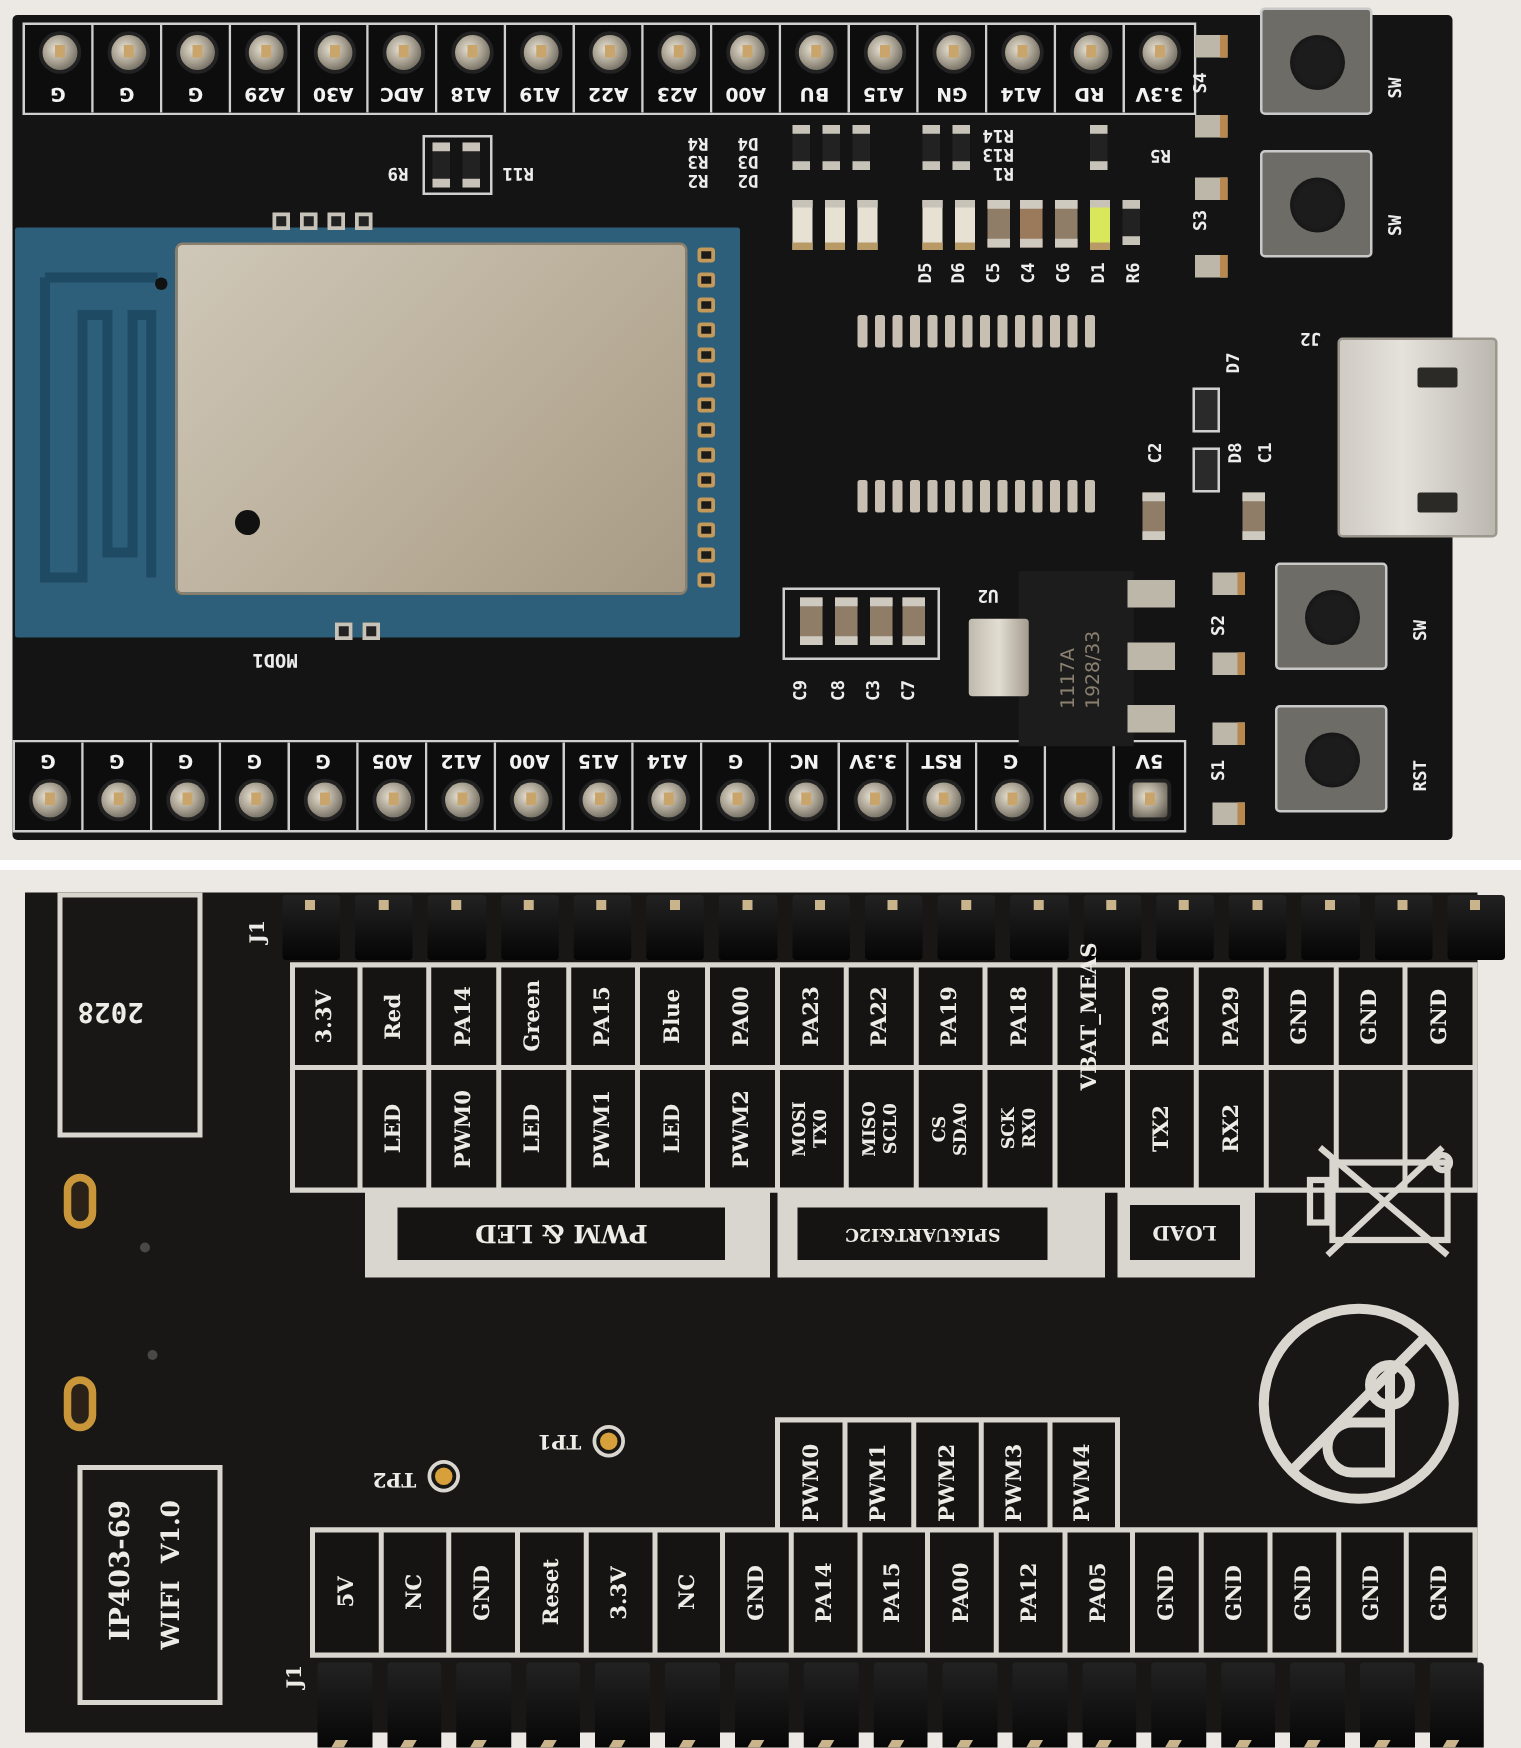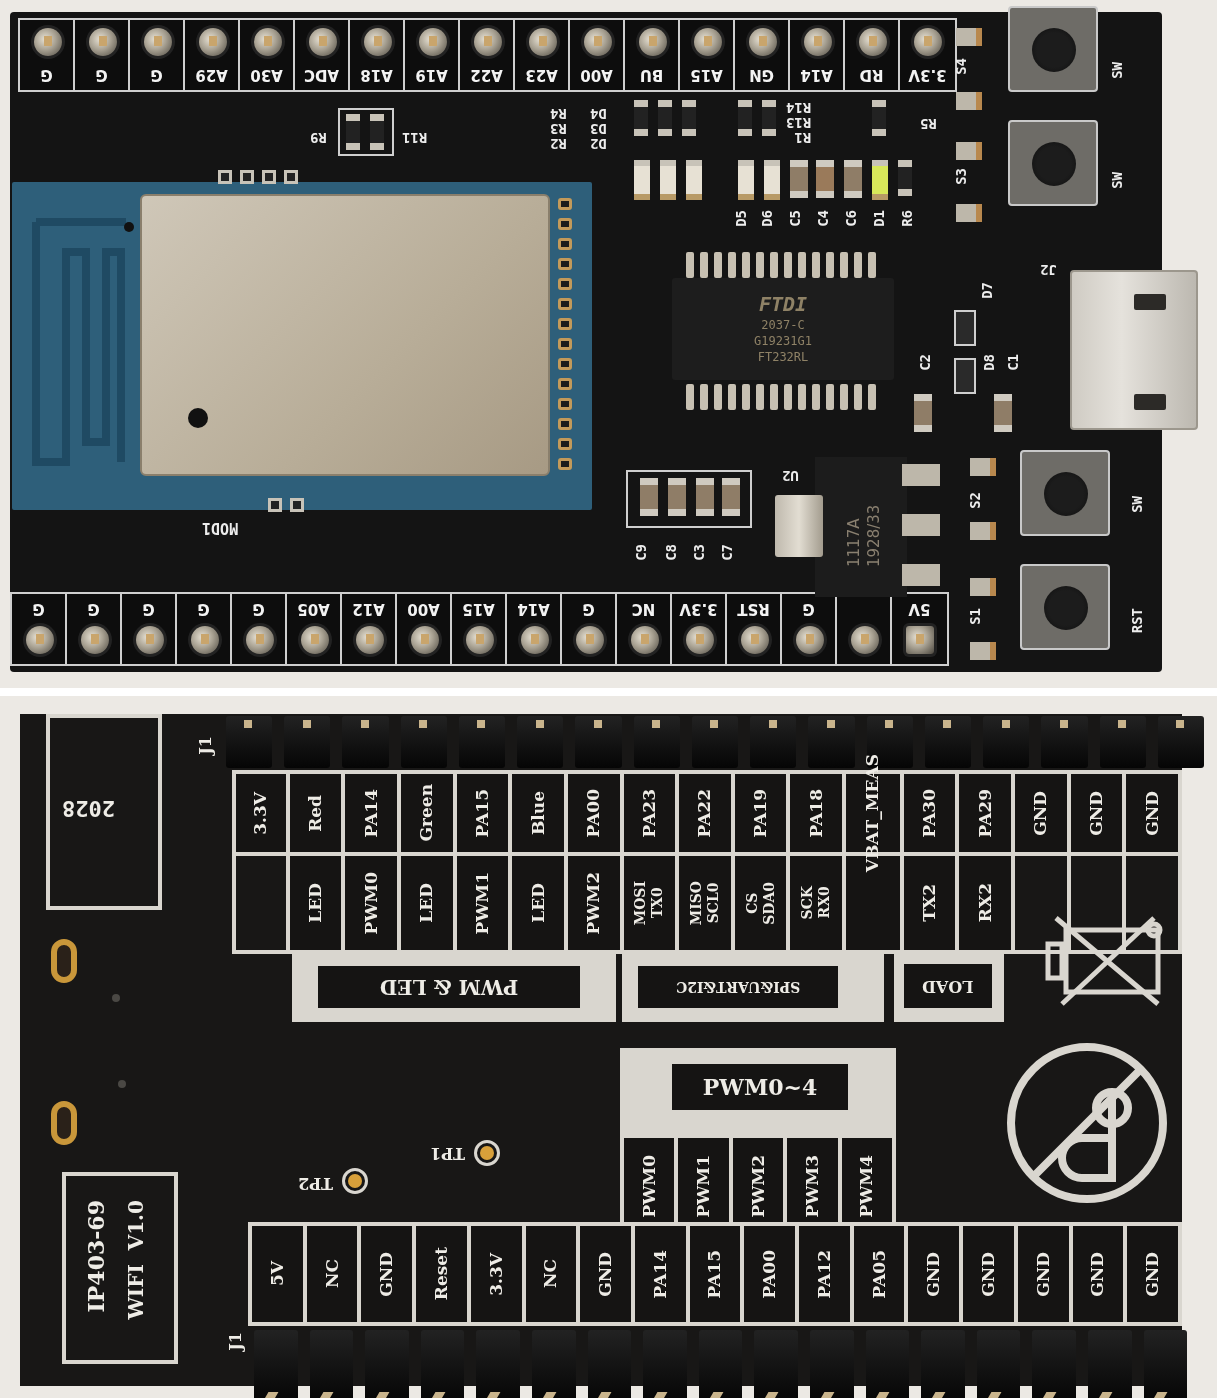--- a/index.html
+++ b/index.html
@@ -310,26 +310,20 @@
         <span></span>
         <span></span>
         <span></span>
         <span></span>
         <span></span>
         <span></span>
         <span></span>
         <span></span>
         <span></span>
       </div>
-    <div class="ic-ftdi">
-      <div class="txt" style="top:14px; font-size:20px; font-weight:bold; font-style:italic;">FTDI</div>
-      <div class="txt" style="top:40px;">2037-C</div>
-      <div class="txt" style="top:56px;">G19231G1</div>
-      <div class="txt" style="top:72px;">FT232RL</div>
-    </div>
     <div class="pins-row" style="left:676px; top:372px;" id="ftdi-pb">
         <span></span>
         <span></span>
         <span></span>
         <span></span>
         <span></span>
         <span></span>
         <span></span>
         <span></span>
         <span></span>
@@ -568,25 +562,20 @@
     <svg style="position:absolute; left:1022px; top:200px;" width="126" height="96" viewBox="0 0 126 96">
       <g fill="none" stroke="#d9d6cf" stroke-width="5">
         <rect x="24" y="16" width="92" height="62"></rect>
         <line x1="14" y1="4" x2="116" y2="90"></line>
         <line x1="112" y1="4" x2="20" y2="90"></line>
         <circle cx="112" cy="16" r="6"></circle>
         <rect x="6" y="30" width="14" height="34"></rect>
       </g>
     </svg>
 
-    <div class="group-box" style="left:600px; top:334px; width:276px; height:90px;">
-      <div class="inner" style="left:52px; top:16px; width:176px; height:46px;">
-          <span style="font-size:22px;">PWM0~4</span>
-        </div>
-    </div>
     <div class="lbl-table" id="pwm-table" style="left:600px; top:420px; width:276px; height:104px;">
         <div class="cell" style="flex: 1 1 0%;">
           <div class="vtxt">PWM0</div>
         </div>
         <div class="cell" style="flex: 1 1 0%;">
           <div class="vtxt">PWM1</div>
         </div>
         <div class="cell" style="flex: 1 1 0%;">
           <div class="vtxt">PWM2</div>
         </div>

